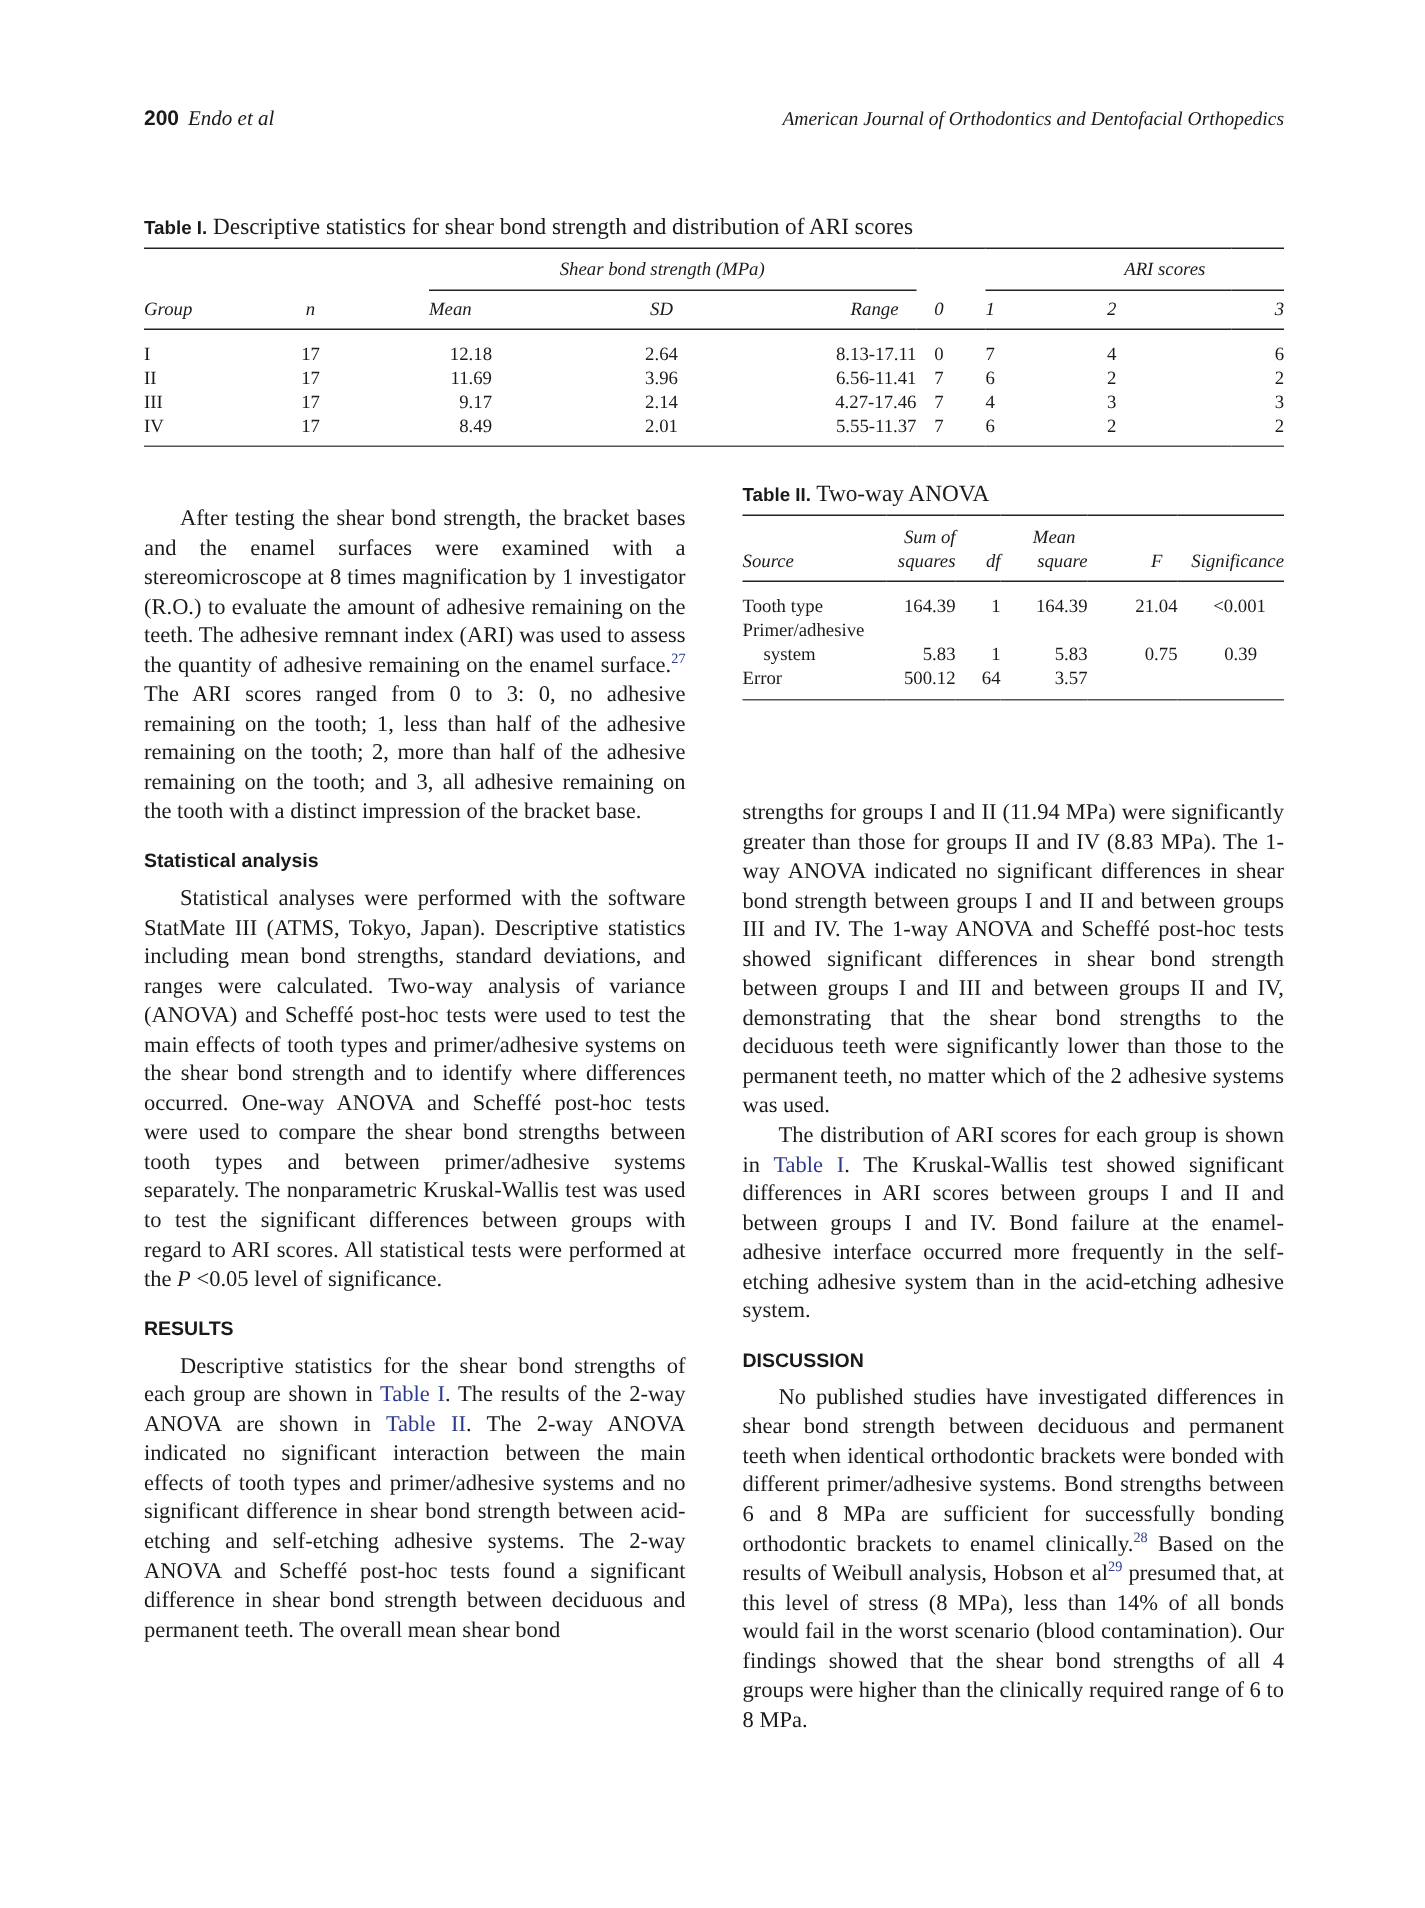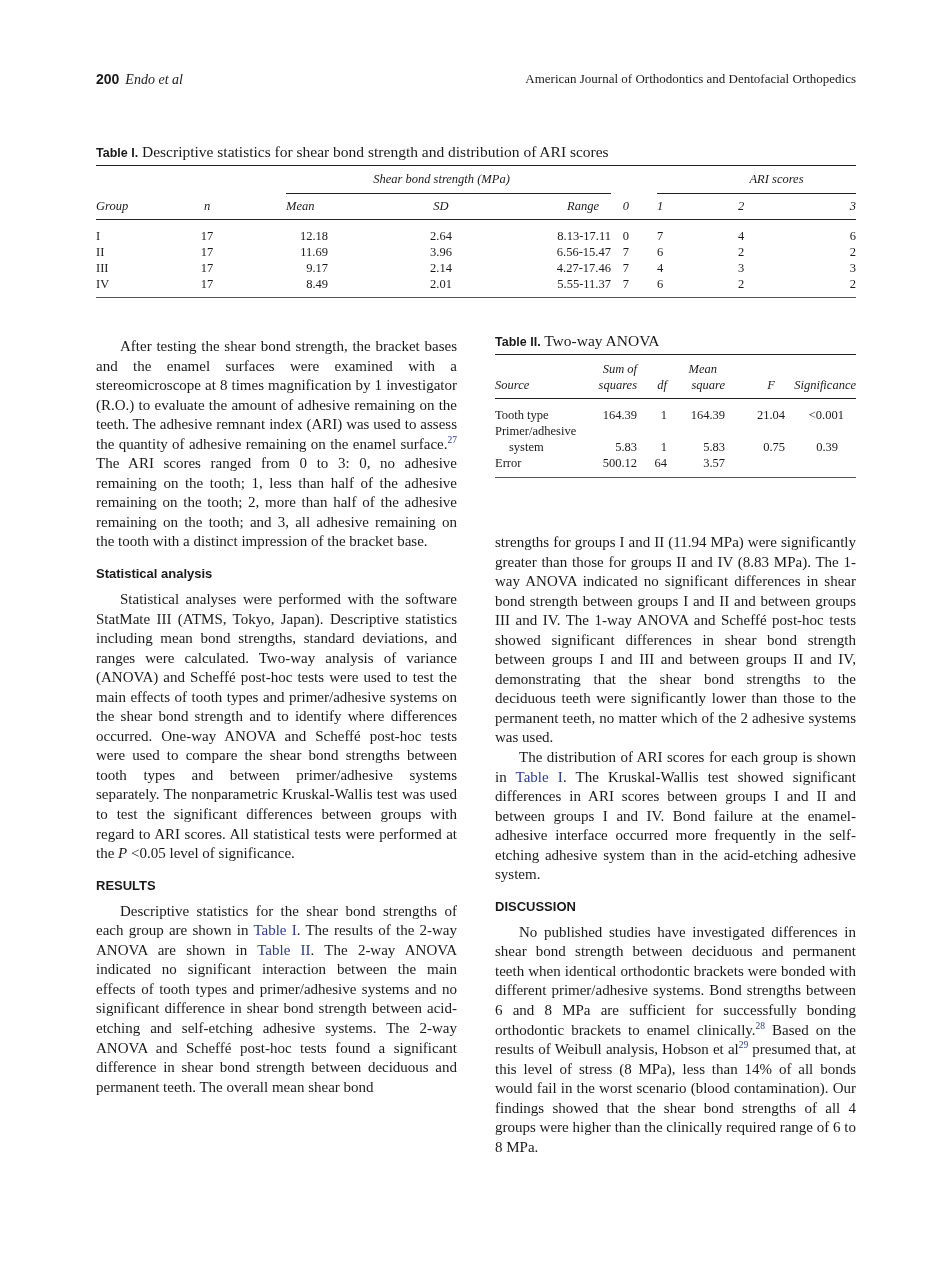--- a/index.html
+++ b/index.html
@@ -1,20 +1,20 @@
 <!DOCTYPE html>
 <html><head>
 <meta charset="utf-8">
 <style>
   html, body { margin: 0; padding: 0; background: #ffffff; }
   body { width: 950px; height: 1272px; position: relative; overflow: hidden; color: #1a1a1a; font-family: "Liberation Serif", serif; }
   .runhead { position: absolute; left: 96px; top: 70px; width: 760px; }
   .runhead .pg { font-family: "Liberation Sans", sans-serif; font-weight: bold; font-size: 14px; }
   .runhead .auth { font-style: italic; font-size: 14px; margin-left: 6px; }
-  .runhead .journal { position: absolute; right: 0; top: 0; text-align: right; font-size: 13px; line-height: 17px; }
+  .runhead .journal { position: absolute; right: 0; top: 0; text-align: right; font-style: italic; font-size: 13px; line-height: 17px; }
 
   .tcap { font-size: 15.5px; }
   .tcap .lbl { font-family: "Liberation Sans", sans-serif; font-weight: bold; font-size: 12.5px; }
 
   table { border-collapse: collapse; font-size: 12.5px; }
   th { font-weight: normal; font-style: italic; }
 
   #table1 { position: absolute; left: 96px; top: 143px; width: 760px; }
   #table1 .tcap { margin-bottom: 4px; }
   #table1 table { width: 760px; border-top: 1px solid #222; border-bottom: 1.5px solid #555; }
@@ -27,21 +27,21 @@
 
   .col { position: absolute; width: 361px; font-size: 15px; line-height: 19.55px; text-align: justify; }
   .col p { margin: 0; }
   .col p.ind { text-indent: 24px; }
   .col h3 { font-family: "Liberation Sans", sans-serif; font-weight: bold; font-size: 13px; margin: 13px 0 7px 0; line-height: 18px; }
   .col sup { font-size: 9.5px; line-height: 0; color: #2b3a8c; vertical-align: super; }
   .ref { color: #2b3a8c; }
   #left-col { left: 96px; top: 337px; }
   #right-col { left: 495px; top: 533px; }
 
-  #table2 { position: absolute; left: 495px; top: 332px; width: 361px; }
+  #table2 { position: absolute; left: 495px; top: 321px; width: 361px; }
   #table2 .tcap { margin-bottom: 4px; }
   #table2 table { width: 361px; border-top: 1px solid #222; border-bottom: 1.5px solid #555; font-size: 12.5px; }
   #table2 th { vertical-align: bottom; line-height: 16px; padding: 6px 0 5px 0; border-bottom: 1.5px solid #222; }
   #table2 td { padding: 0; height: 16px; }
   #table2 tbody tr:first-child td { padding-top: 8px; }
   #table2 tbody tr:last-child td { padding-bottom: 6px; }
   .l { text-align: left; } .r { text-align: right; } .c { text-align: center; }
   .indent { padding-left: 14px !important; }
 </style>
 </head>
@@ -101,21 +101,21 @@
         <td class="r" style="padding-right:28px">0</td>
         <td class="l">7</td>
         <td class="l">4</td>
         <td class="r">6</td>
       </tr>
       <tr>
         <td class="l">II</td>
         <td class="c" style="padding-right:60px">17</td>
         <td class="r" style="padding-right:50px">11.69</td>
         <td class="c">3.96</td>
-        <td class="r">6.56-15.47</td>
+        <td class="r">6.56-11.41</td>
         <td class="r" style="padding-right:28px">7</td>
         <td class="l">6</td>
         <td class="l">2</td>
         <td class="r">2</td>
       </tr>
       <tr>
         <td class="l">III</td>
         <td class="c" style="padding-right:60px">17</td>
         <td class="r" style="padding-right:50px">9.17</td>
         <td class="c">2.14</td>

